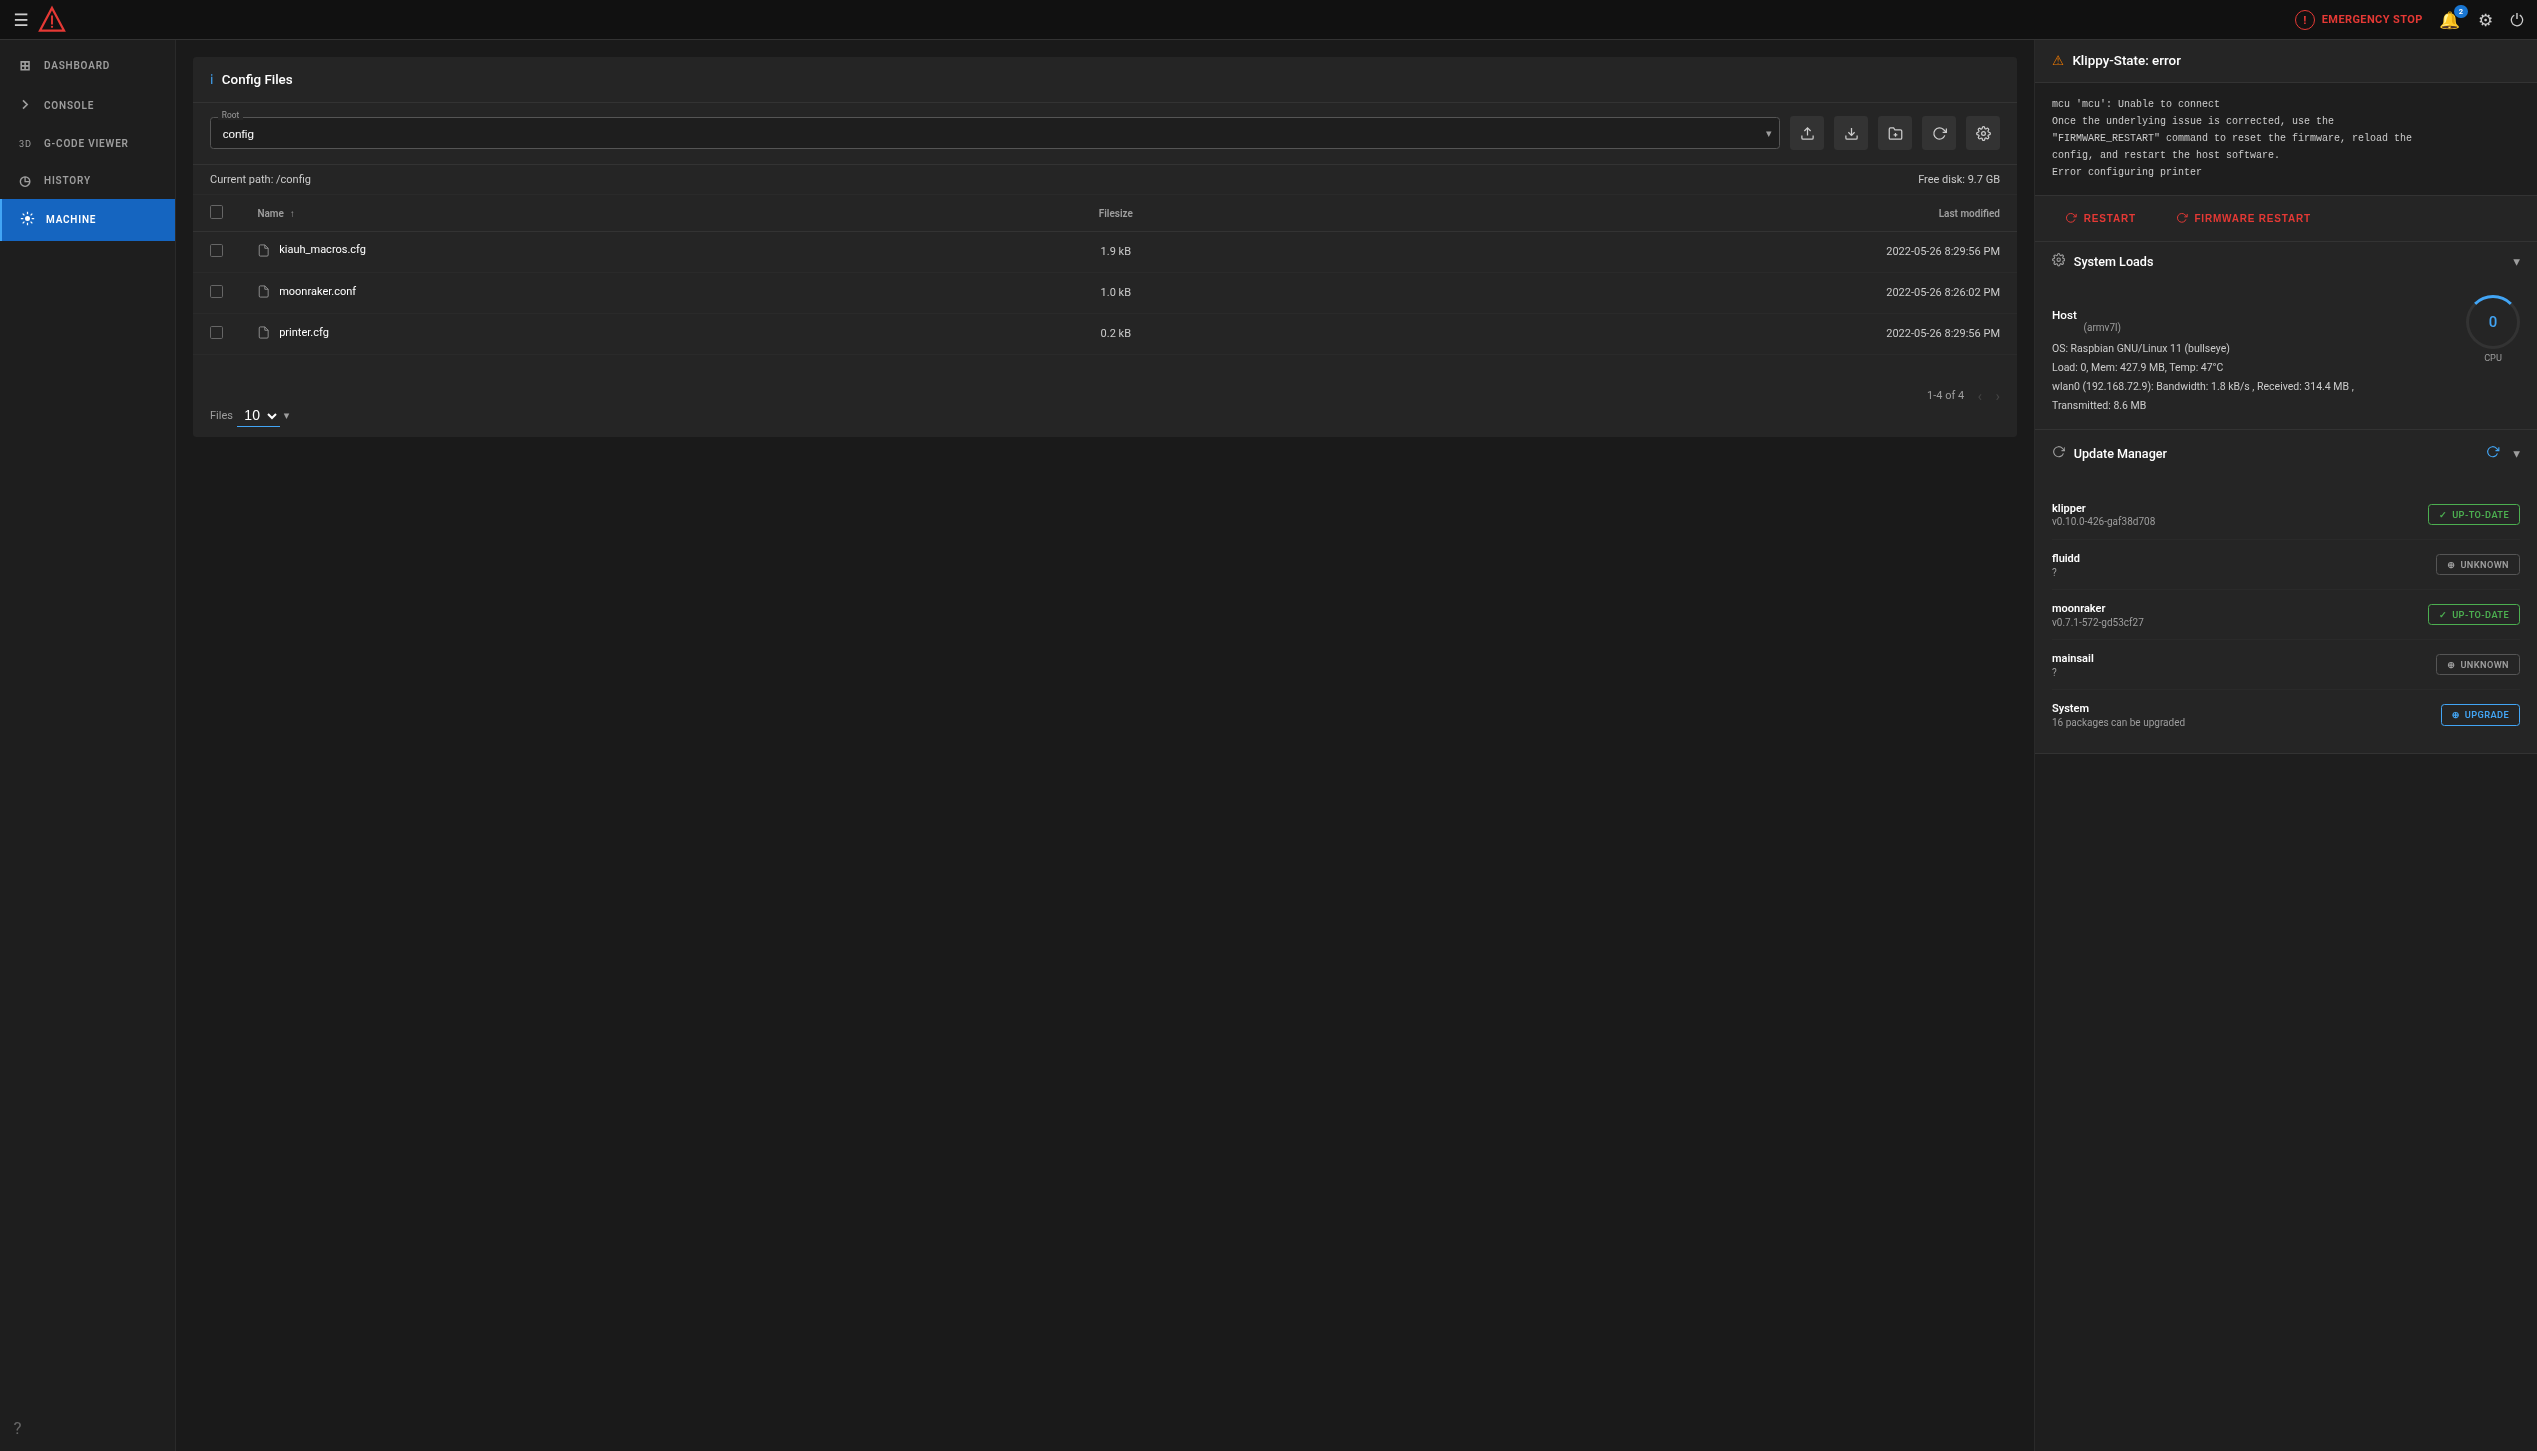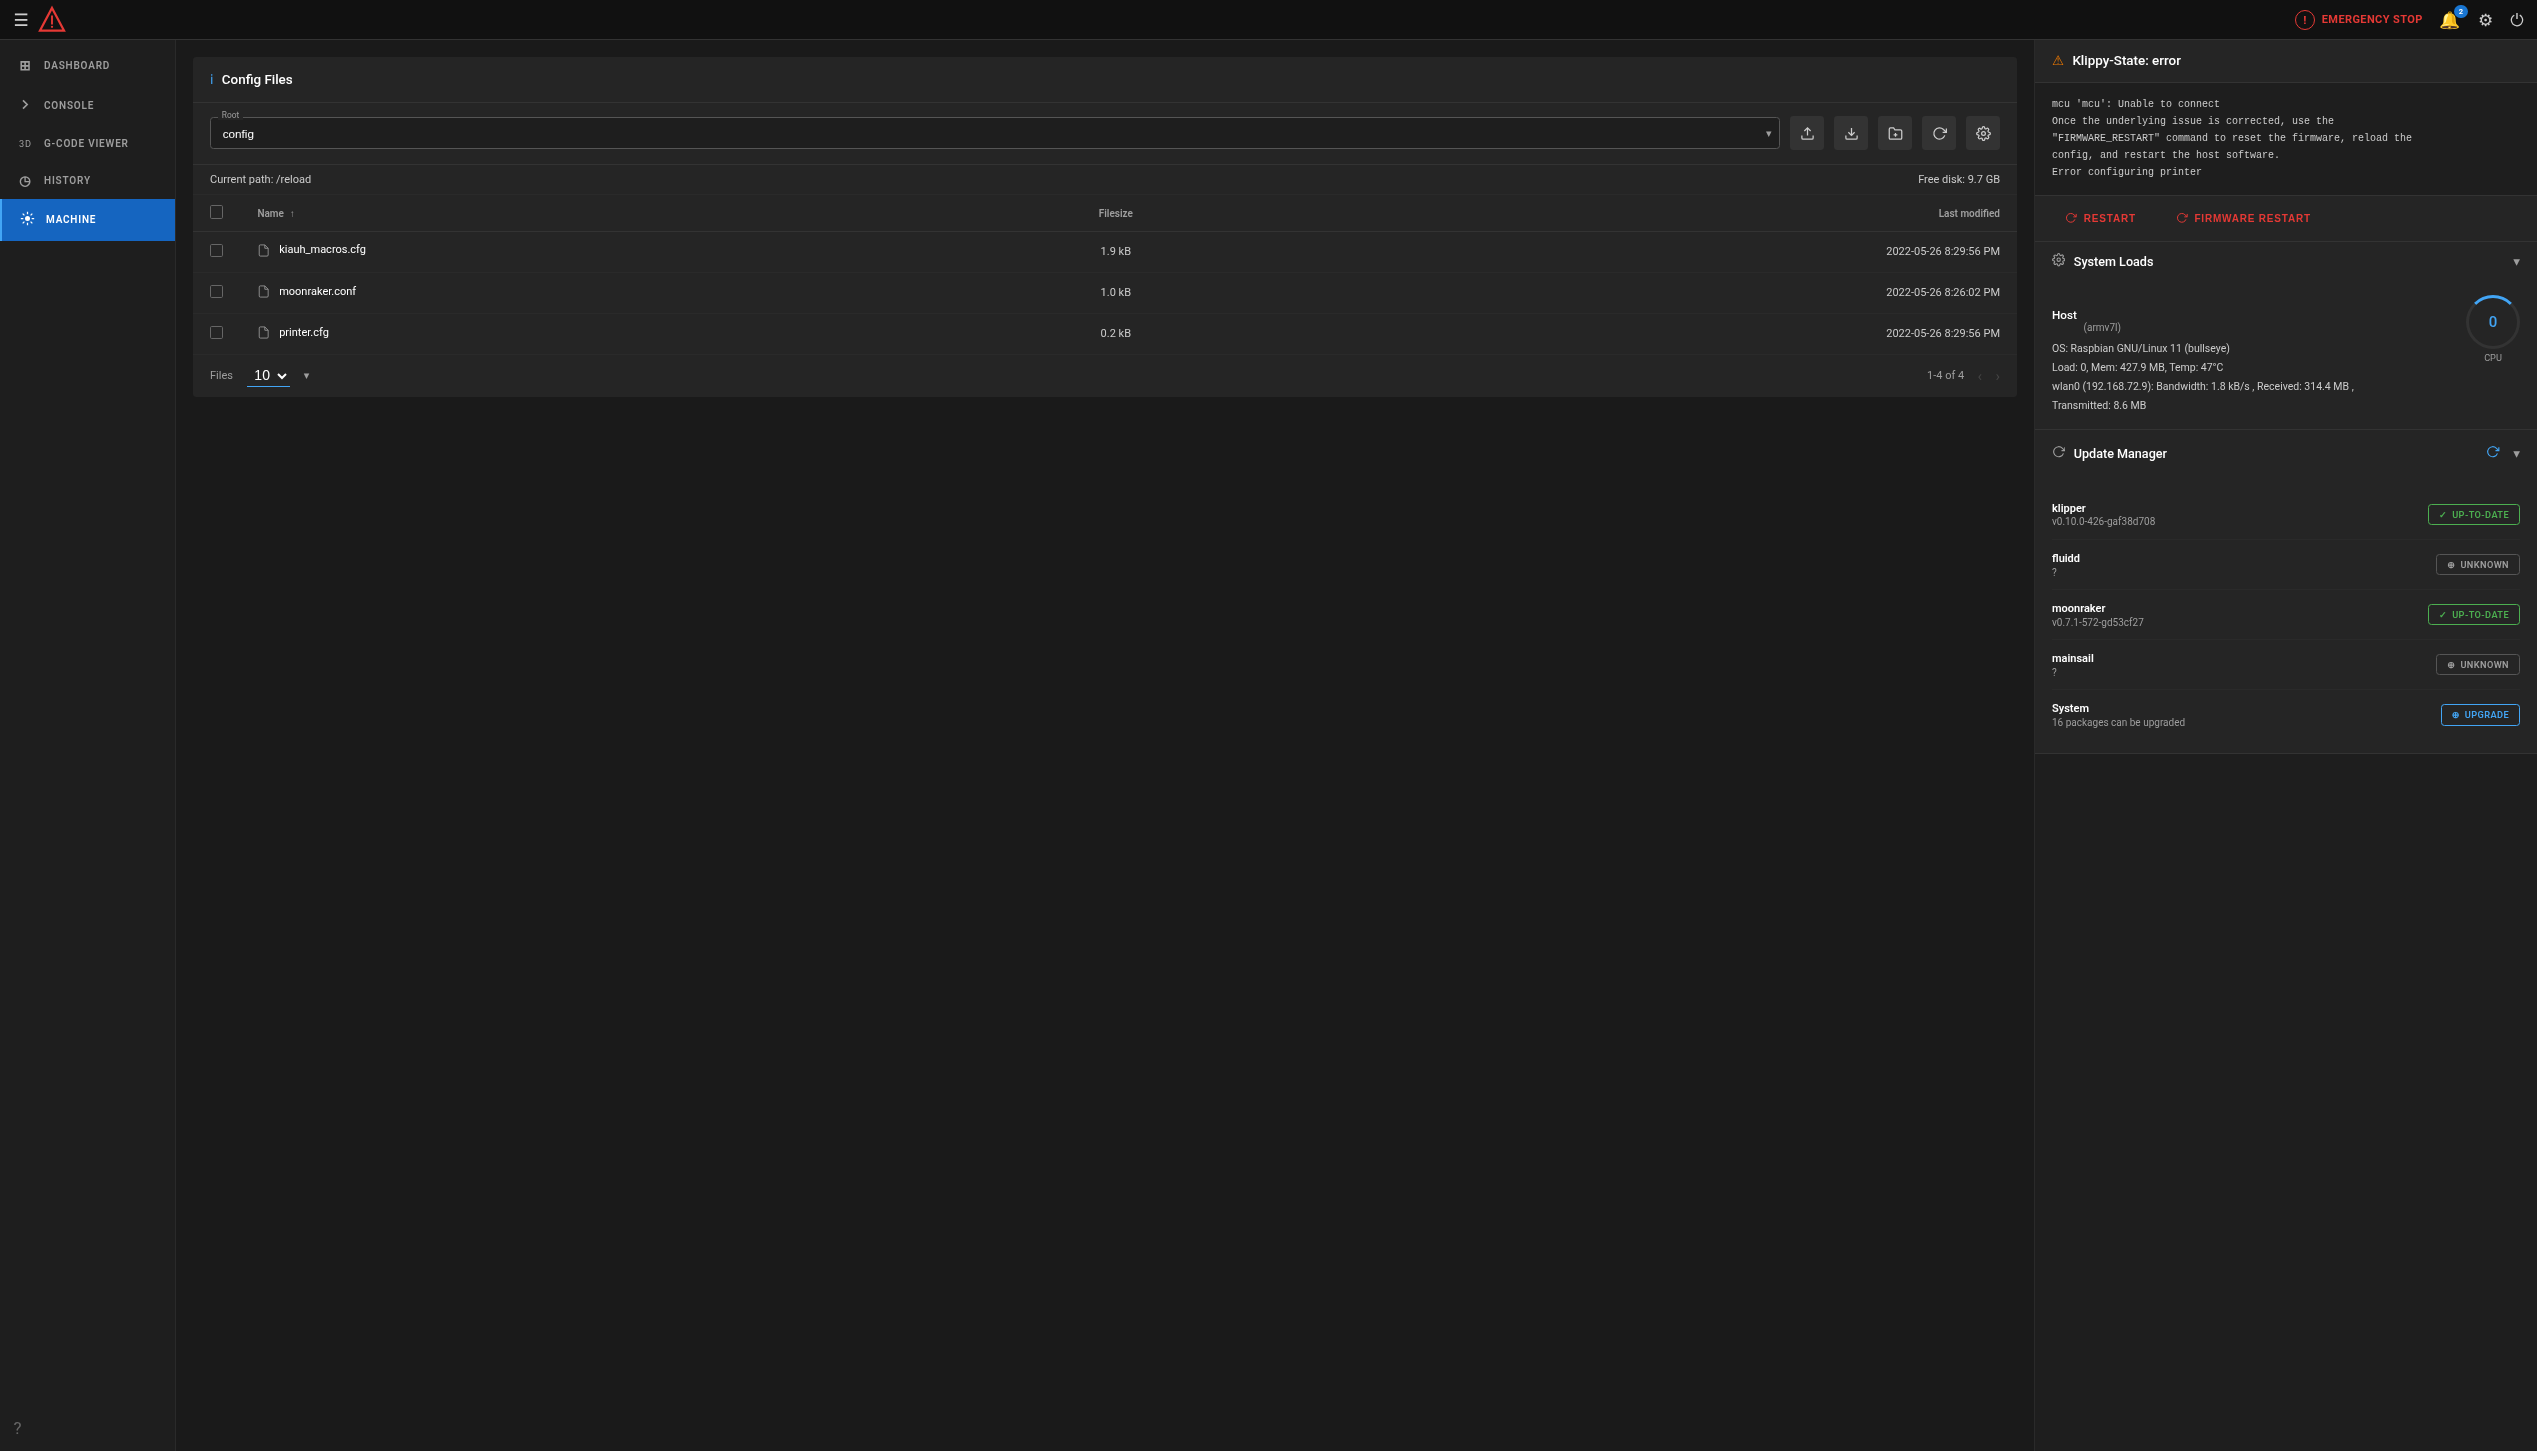--- a/index.html
+++ b/index.html
@@ -265,21 +265,21 @@
     
     .pagination {
       padding: 10px 17px;
       display: flex;
       align-items: center;
       justify-content: flex-end;
       gap: 13.4px;
       font-size: 11px;
       color: #9e9e9e;
     }
-    .pagination-files { margin-right: auto; display: flex; align-items: center; gap: 14px; }
+    .pagination-files { margin-right: auto; display: flex; align-items: center; gap: 4px; margin-top: 40px; }
     .per-page-select {
       background: transparent;
       border: none;
       border-bottom: 1.7px solid #42a5f5;
       color: #fff;
       font-size: 14px;
       padding: 1.7px 3.4px;
       cursor: pointer;
     }
     .page-nav {
@@ -540,21 +540,21 @@
             <svg width="15" height="15" viewBox="0 0 24 24" fill="none" stroke="currentColor" stroke-width="2">
               <circle cx="12" cy="12" r="3"></circle>
               <path d="M19.4 15a1.65 1.65 0 0 0 .33 1.82l.06.06a2 2 0 0 1-2.83 2.83l-.06-.06a1.65 1.65 0 0 0-1.82-.33 1.65 1.65 0 0 0-1 1.51V21a2 2 0 0 1-4 0v-.09A1.65 1.65 0 0 0 9 19.4a1.65 1.65 0 0 0-1.82.33l-.06.06a2 2 0 0 1-2.83-2.83l.06-.06A1.65 1.65 0 0 0 4.68 15a1.65 1.65 0 0 0-1.51-1H3a2 2 0 0 1 0-4h.09A1.65 1.65 0 0 0 4.6 9a1.65 1.65 0 0 0-.33-1.82l-.06-.06a2 2 0 0 1 2.83-2.83l.06.06A1.65 1.65 0 0 0 9 4.68a1.65 1.65 0 0 0 1-1.51V3a2 2 0 0 1 4 0v.09a1.65 1.65 0 0 0 1 1.51 1.65 1.65 0 0 0 1.82-.33l.06-.06a2 2 0 0 1 2.83 2.83l-.06.06A1.65 1.65 0 0 0 19.4 9a1.65 1.65 0 0 0 1.51 1H21a2 2 0 0 1 0 4h-.09a1.65 1.65 0 0 0-1.51 1z"></path>
             </svg>
           </button>
         </div>
 
         <div class="path-info">
           <div>
             <span>Current path:</span>
-            <span>/reload</span>
+            <span>/config</span>
           </div>
           <div>
             <span>Free disk:</span>
             <span>9.7 GB</span>
           </div>
         </div>
 
         <table class="file-table">
           <thead>
             <tr>

